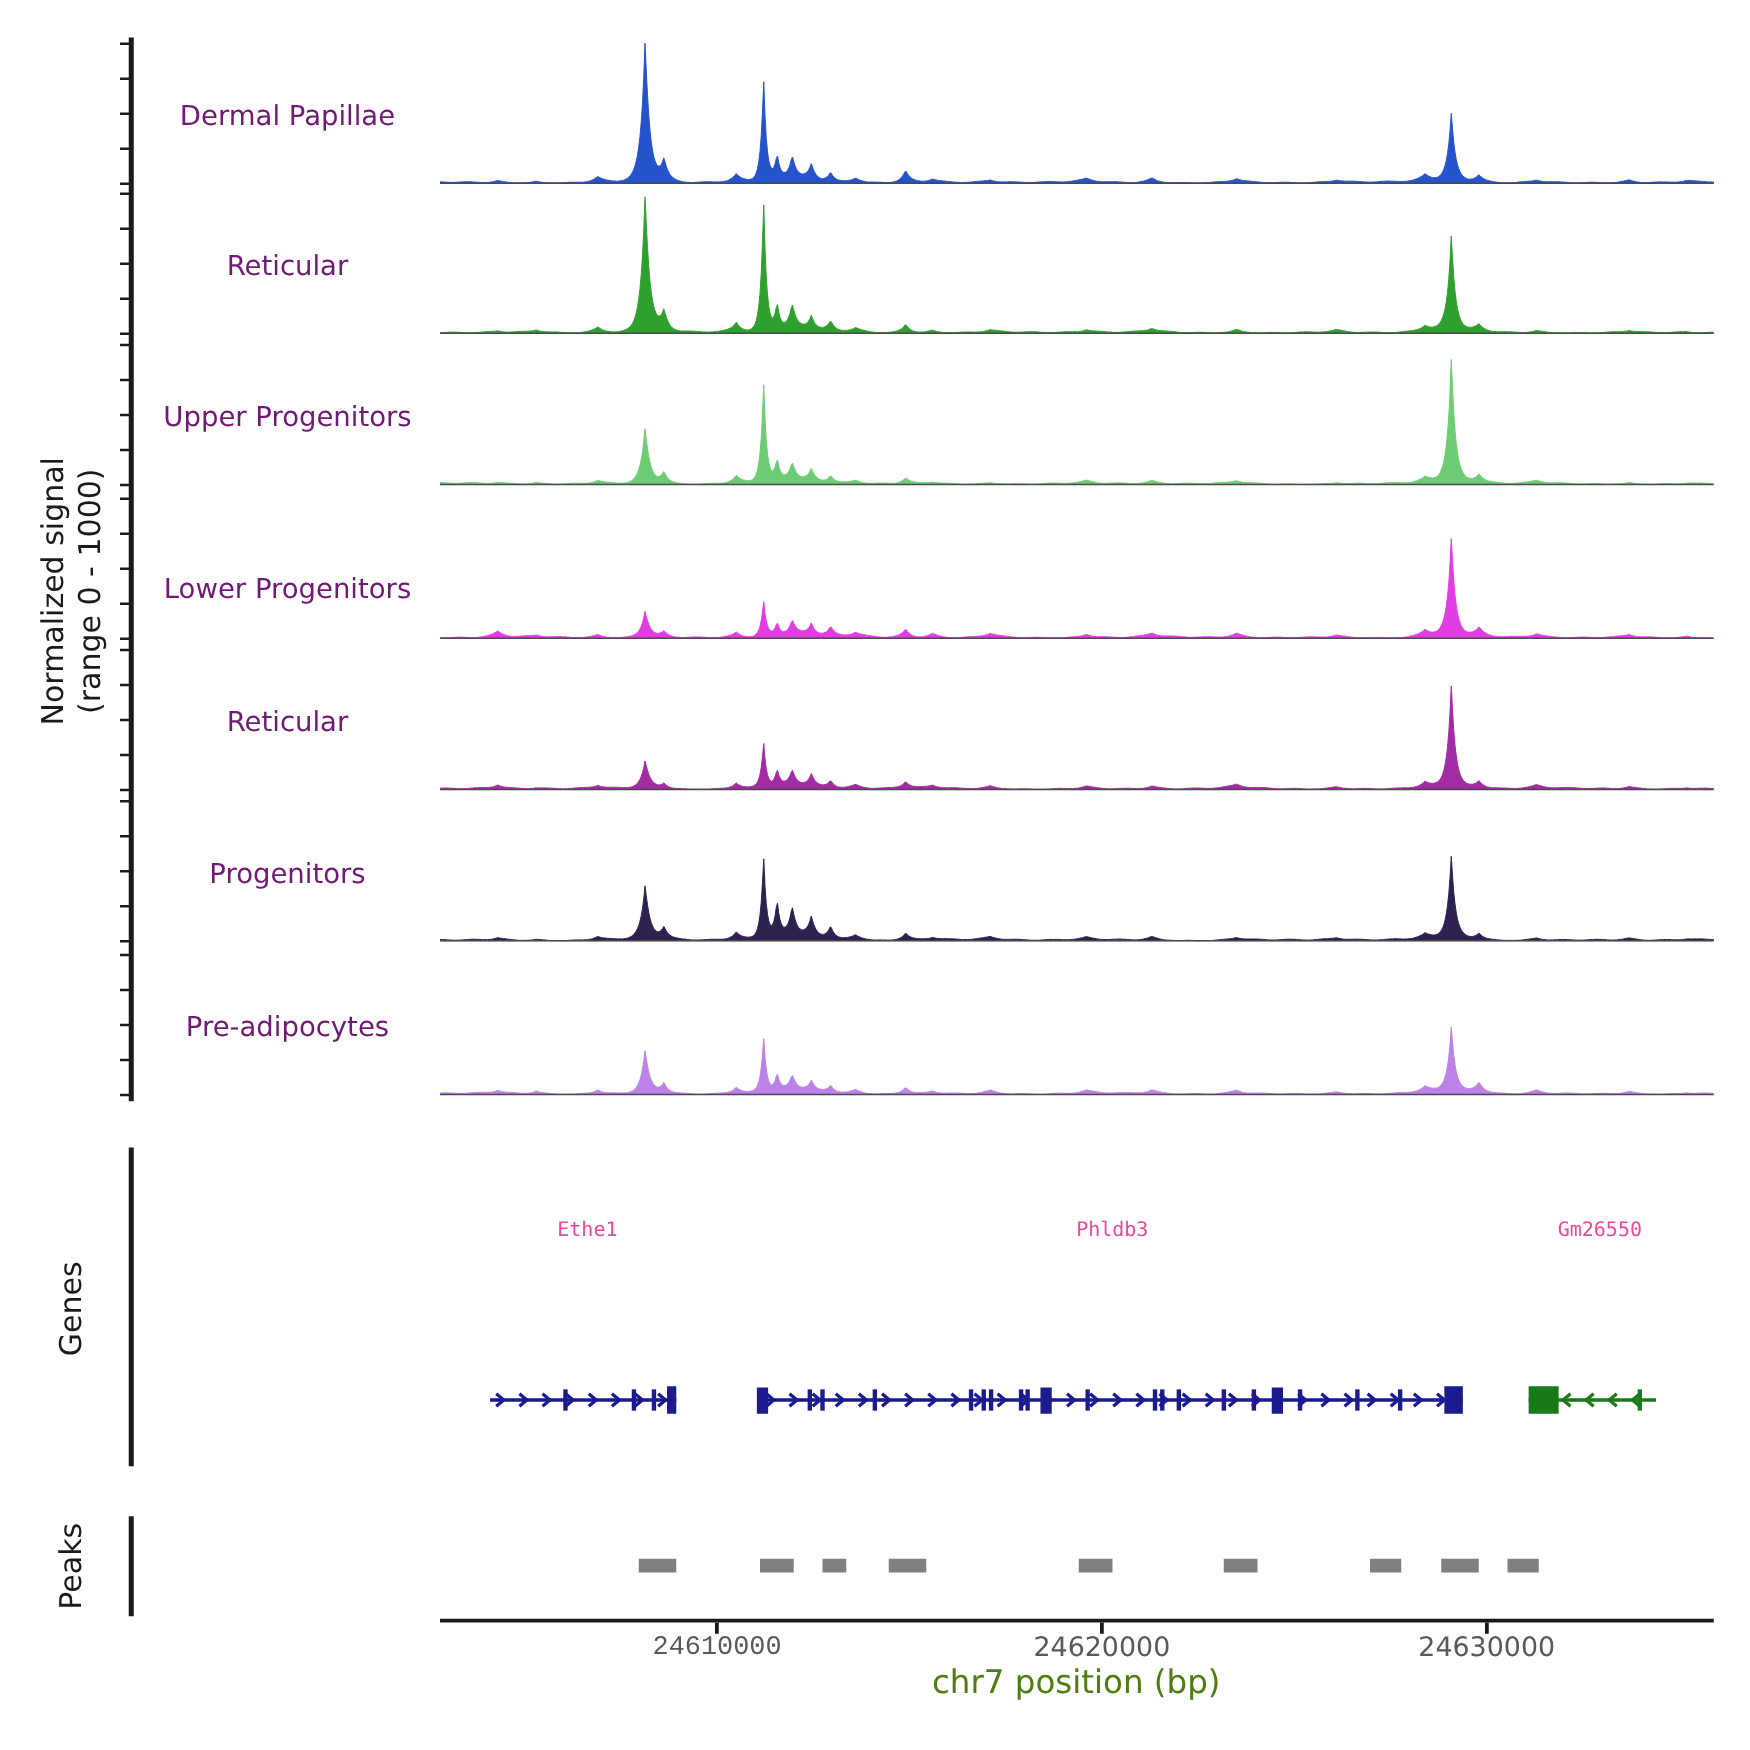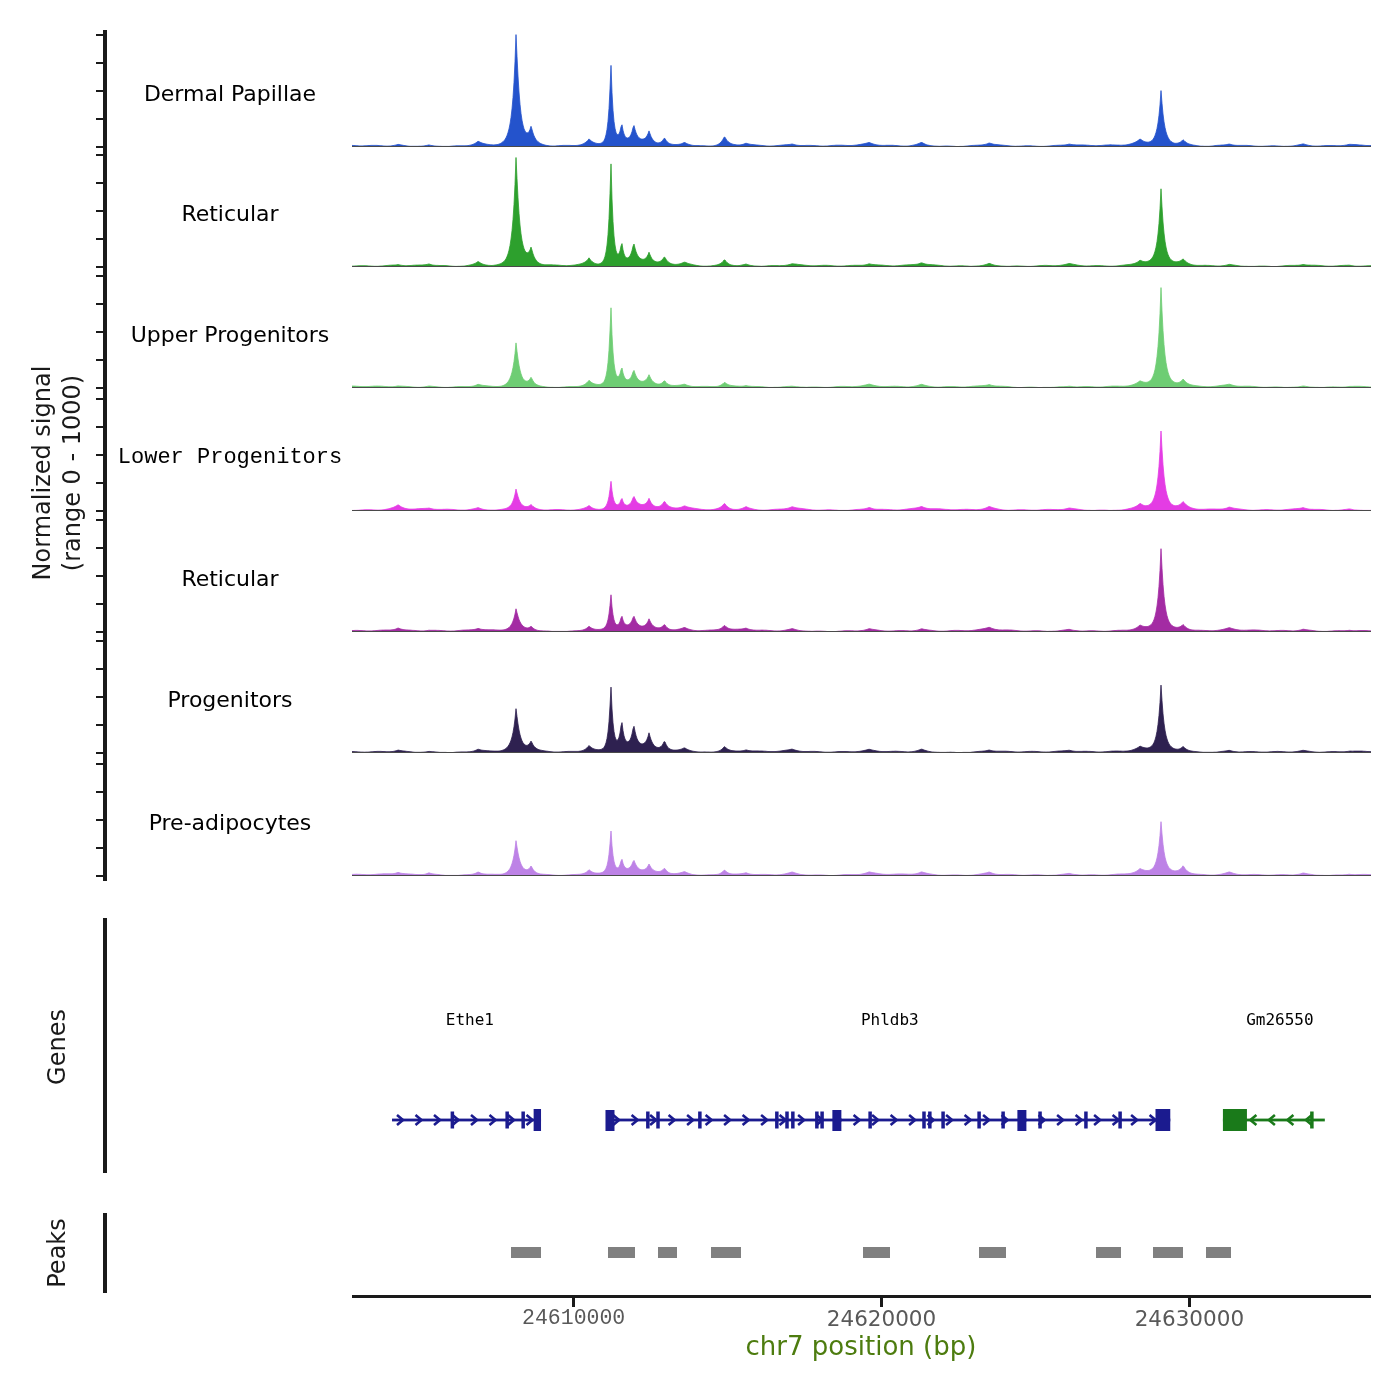--- a/index.html
+++ b/index.html
@@ -3,27 +3,27 @@
 <meta charset="utf-8">
 <style>
   html,body{margin:0;padding:0;background:#ffffff;}
   .fig{position:relative;width:1400px;height:1400px;background:#ffffff;overflow:hidden;
        font-family:"DejaVu Sans","Liberation Sans",sans-serif;}
   .vline{position:absolute;background:#1a1a1a;width:3.5px;left:103px;}
   .rot-label{position:absolute;left:-93px;width:300px;text-align:center;
              transform:rotate(-90deg);color:#1a1a1a;line-height:1.25;}
   .ylab{font-size:24px;}
   .track-label{position:absolute;left:110px;width:240px;text-align:center;
-               font-size:22px;color:#000000;}
+               font-size:22px;color:#701a75;}
   .ytick{position:absolute;width:8px;height:2.4px;background:#1a1a1a;left:96px;}
   .track-svg{position:absolute;left:352px;width:1019px;height:115px;}
   #genes-svg{position:absolute;left:352px;top:1100px;width:1019px;height:44px;}
-  .gene-label{position:absolute;width:220px;text-align:center;top:1010px;
+  .gene-label{position:absolute;width:220px;text-align:center;top:974px;
               font-family:"DejaVu Sans Mono","Liberation Mono",monospace;
-              font-size:16px;color:#000000;}
+              font-size:16px;color:#ec4899;}
   .peak-box{position:absolute;top:1247px;height:11px;background:#808080;}
   .xaxis-line{position:absolute;left:352px;top:1295px;width:1019px;height:3px;background:#1a1a1a;}
   .xtick{position:absolute;top:1298px;width:2.6px;height:9px;background:#1a1a1a;}
   .xtick-label{position:absolute;top:1306px;width:180px;text-align:center;
                font-size:21.5px;color:#595959;}
   .xaxis-title{position:absolute;left:661px;top:1331px;width:400px;text-align:center;
                font-size:26px;color:#4d7c0f;}
 </style>
 </head>
 <body>
@@ -70,21 +70,21 @@
     </div>
   <div class="rot-label ylab" style="top:443px;">
     <div>Normalized signal</div>
     <div>(range 0 - 1000)</div>
   </div>
 
   <div id="track-labels">
       <div class="track-label" style="top: 81px;">Dermal Papillae</div>
       <div class="track-label" style="top: 201px;">Reticular</div>
       <div class="track-label" style="top: 322px;">Upper Progenitors</div>
-      <div class="track-label" style="top: 445px; font-family: Liberation Mono, monospace;">Lower Progenitors</div>
+      <div class="track-label" style="top: 459px;">Lower Progenitors</div>
       <div class="track-label" style="top: 566px;">Reticular</div>
       <div class="track-label" style="top: 687px;">Progenitors</div>
       <div class="track-label" style="top: 810px;">Pre-adipocytes</div>
     </div>
   <div id="track-plots">
       <svg viewBox="0 0 1019 115" class="track-svg" style="top: 33px;">
         <path d="M0,113.5 L0,112.4 L1,112.5 L2,112.5 L3,112.6 L4,112.7 L5,112.7 L6,112.8 L7,112.9 L8,112.9 L9,112.9 L10,112.9 L11,112.9 L12,112.8 L13,112.8 L14,112.7 L15,112.7 L16,112.6 L17,112.5 L18,112.5 L19,112.4 L20,112.4 L21,112.4 L22,112.4 L23,112.4 L24,112.4 L25,112.4 L26,112.5 L27,112.6 L28,112.7 L29,112.7 L30,112.8 L31,112.9 L32,113.0 L33,113.0 L34,113.1 L35,113.1 L36,113.1 L37,113.0 L38,113.0 L39,112.9 L40,112.7 L41,112.6 L42,112.4 L43,112.2 L44,112.0 L45,111.7 L46,111.4 L47,111.5 L48,111.7 L49,111.9 L50,112.1 L51,112.3 L52,112.5 L53,112.6 L54,112.8 L55,112.9 L56,113.1 L57,113.2 L58,113.3 L59,113.3 L60,113.3 L61,113.3 L62,113.3 L63,113.3 L64,113.3 L65,113.3 L66,113.3 L67,113.2 L68,113.2 L69,113.2 L70,113.1 L71,113.0 L72,112.9 L73,112.7 L74,112.5 L75,112.4 L76,112.1 L77,111.9 L78,112.2 L79,112.4 L80,112.6 L81,112.7 L82,112.9 L83,113.0 L84,113.1 L85,113.2 L86,113.2 L87,113.3 L88,113.3 L89,113.3 L90,113.4 L91,113.4 L92,113.4 L93,113.4 L94,113.4 L95,113.4 L96,113.4 L97,113.4 L98,113.3 L99,113.2 L100,113.1 L101,113.0 L102,112.9 L103,112.9 L104,112.8 L105,112.8 L106,112.8 L107,112.8 L108,112.8 L109,112.8 L110,112.8 L111,112.8 L112,112.8 L113,112.8 L114,112.7 L115,112.7 L116,112.6 L117,112.4 L118,112.2 L119,112.0 L120,111.7 L121,111.3 L122,110.9 L123,110.4 L124,109.8 L125,109.1 L126,108.3 L127,108.6 L128,109.2 L129,109.6 L130,110.0 L131,110.3 L132,110.6 L133,110.8 L134,111.1 L135,111.2 L136,111.4 L137,111.5 L138,111.7 L139,111.8 L140,111.8 L141,111.9 L142,111.9 L143,111.8 L144,111.7 L145,111.6 L146,111.4 L147,111.1 L148,110.7 L149,110.2 L150,109.5 L151,108.7 L152,107.7 L153,106.4 L154,104.7 L155,102.5 L156,99.6 L157,95.9 L158,91.0 L159,84.5 L160,75.9 L161,64.5 L162,49.2 L163,28.8 L164,1.6 L165,23.3 L166,43.1 L167,59.0 L168,71.2 L169,80.4 L170,87.2 L171,92.1 L172,95.7 L173,98.0 L174,99.5 L175,100.0 L176,99.7 L177,98.6 L178,96.5 L179,93.3 L180,96.4 L181,100.0 L182,102.7 L183,104.8 L184,106.5 L185,107.7 L186,108.7 L187,109.5 L188,110.2 L189,110.7 L190,111.1 L191,111.5 L192,111.8 L193,112.1 L194,112.3 L195,112.5 L196,112.6 L197,112.8 L198,112.9 L199,112.9 L200,113.0 L201,113.0 L202,113.0 L203,113.0 L204,112.9 L205,112.8 L206,112.8 L207,112.7 L208,112.6 L209,112.6 L210,112.5 L211,112.4 L212,112.4 L213,112.4 L214,112.4 L215,112.4 L216,112.4 L217,112.4 L218,112.4 L219,112.5 L220,112.5 L221,112.5 L222,112.5 L223,112.5 L224,112.5 L225,112.4 L226,112.3 L227,112.1 L228,111.9 L229,111.7 L230,111.3 L231,110.9 L232,110.4 L233,109.8 L234,109.1 L235,108.2 L236,107.2 L237,105.9 L238,106.9 L239,107.8 L240,108.5 L241,109.1 L242,109.5 L243,109.9 L244,110.2 L245,110.4 L246,110.6 L247,110.6 L248,110.5 L249,110.2 L250,109.7 L251,108.9 L252,107.5 L253,105.3 L254,101.8 L255,96.4 L256,88.2 L257,75.5 L258,55.9 L259,32.4 L260,59.7 L261,77.2 L262,88.4 L263,95.3 L264,99.4 L265,101.4 L266,101.8 L267,100.9 L268,98.3 L269,93.9 L270,91.8 L271,97.3 L272,100.9 L273,103.2 L274,104.4 L275,105.0 L276,105.0 L277,104.4 L278,103.3 L279,101.4 L280,98.7 L281,94.7 L282,92.6 L283,96.4 L284,99.5 L285,101.9 L286,103.6 L287,104.7 L288,105.5 L289,106.0 L290,106.1 L291,106.1 L292,105.8 L293,105.2 L294,104.2 L295,102.7 L296,100.7 L297,97.9 L298,100.7 L299,103.4 L300,105.3 L301,106.8 L302,108.0 L303,108.8 L304,109.4 L305,109.8 L306,109.9 L307,109.8 L308,109.5 L309,109.0 L310,108.2 L311,107.0 L312,105.4 L313,105.5 L314,107.3 L315,108.6 L316,109.5 L317,110.2 L318,110.7 L319,111.0 L320,111.2 L321,111.4 L322,111.5 L323,111.5 L324,111.5 L325,111.5 L326,111.4 L327,111.3 L328,111.1 L329,110.9 L330,110.5 L331,110.1 L332,109.6 L333,109.6 L334,110.2 L335,110.7 L336,111.1 L337,111.4 L338,111.7 L339,112.0 L340,112.2 L341,112.4 L342,112.5 L343,112.6 L344,112.6 L345,112.6 L346,112.6 L347,112.6 L348,112.7 L349,112.7 L350,112.7 L351,112.7 L352,112.8 L353,112.8 L354,112.9 L355,112.9 L356,113.0 L357,113.0 L358,113.0 L359,113.0 L360,112.9 L361,112.9 L362,112.7 L363,112.5 L364,112.2 L365,111.9 L366,111.4 L367,110.8 L368,110.0 L369,109.1 L370,107.8 L371,106.3 L372,104.3 L373,104.2 L374,106.0 L375,107.4 L376,108.5 L377,109.3 L378,110.0 L379,110.5 L380,110.9 L381,111.2 L382,111.5 L383,111.6 L384,111.8 L385,111.9 L386,111.9 L387,111.9 L388,111.9 L389,111.7 L390,111.6 L391,111.3 L392,111.0 L393,110.6 L394,110.2 L395,110.5 L396,110.8 L397,111.0 L398,111.2 L399,111.4 L400,111.5 L401,111.6 L402,111.7 L403,111.8 L404,111.9 L405,112.0 L406,112.1 L407,112.2 L408,112.3 L409,112.4 L410,112.5 L411,112.6 L412,112.7 L413,112.8 L414,112.9 L415,113.0 L416,113.0 L417,113.1 L418,113.1 L419,113.0 L420,113.0 L421,112.9 L422,112.9 L423,112.8 L424,112.7 L425,112.6 L426,112.5 L427,112.4 L428,112.3 L429,112.2 L430,112.1 L431,112.0 L432,111.9 L433,111.8 L434,111.7 L435,111.7 L436,111.6 L437,111.5 L438,111.4 L439,111.2 L440,111.0 L441,111.2 L442,111.5 L443,111.8 L444,112.0 L445,112.2 L446,112.3 L447,112.4 L448,112.5 L449,112.5 L450,112.5 L451,112.5 L452,112.5 L453,112.5 L454,112.4 L455,112.4 L456,112.4 L457,112.4 L458,112.4 L459,112.4 L460,112.5 L461,112.5 L462,112.6 L463,112.6 L464,112.7 L465,112.8 L466,112.8 L467,112.9 L468,113.0 L469,113.0 L470,113.1 L471,113.1 L472,113.1 L473,113.0 L474,113.0 L475,113.0 L476,112.9 L477,112.8 L478,112.7 L479,112.6 L480,112.5 L481,112.4 L482,112.4 L483,112.3 L484,112.2 L485,112.2 L486,112.2 L487,112.2 L488,112.2 L489,112.2 L490,112.2 L491,112.3 L492,112.3 L493,112.4 L494,112.4 L495,112.5 L496,112.5 L497,112.5 L498,112.5 L499,112.5 L500,112.5 L501,112.4 L502,112.3 L503,112.2 L504,112.1 L505,112.0 L506,111.8 L507,111.6 L508,111.5 L509,111.3 L510,111.1 L511,110.9 L512,110.7 L513,110.5 L514,110.3 L515,110.0 L516,109.8 L517,109.4 L518,109.8 L519,110.2 L520,110.6 L521,110.9 L522,111.2 L523,111.5 L524,111.7 L525,111.9 L526,112.0 L527,112.2 L528,112.3 L529,112.3 L530,112.4 L531,112.4 L532,112.4 L533,112.4 L534,112.3 L535,112.3 L536,112.3 L537,112.3 L538,112.3 L539,112.3 L540,112.3 L541,112.3 L542,112.4 L543,112.5 L544,112.5 L545,112.6 L546,112.7 L547,112.8 L548,112.9 L549,113.0 L550,113.0 L551,113.1 L552,113.1 L553,113.1 L554,113.1 L555,113.1 L556,113.0 L557,112.9 L558,112.8 L559,112.6 L560,112.4 L561,112.2 L562,112.0 L563,111.8 L564,111.5 L565,111.2 L566,110.8 L567,110.4 L568,110.0 L569,109.5 L570,109.5 L571,110.1 L572,110.6 L573,111.1 L574,111.5 L575,111.9 L576,112.1 L577,112.3 L578,112.5 L579,112.7 L580,112.8 L581,112.9 L582,113.0 L583,113.1 L584,113.1 L585,113.2 L586,113.2 L587,113.3 L588,113.3 L589,113.2 L590,113.2 L591,113.1 L592,113.1 L593,113.0 L594,113.0 L595,113.0 L596,113.0 L597,113.1 L598,113.1 L599,113.2 L600,113.2 L601,113.3 L602,113.3 L603,113.4 L604,113.5 L605,113.5 L606,113.5 L607,113.5 L608,113.4 L609,113.4 L610,113.4 L611,113.4 L612,113.3 L613,113.2 L614,113.1 L615,113.0 L616,112.9 L617,112.8 L618,112.7 L619,112.6 L620,112.5 L621,112.4 L622,112.4 L623,112.3 L624,112.3 L625,112.2 L626,112.2 L627,112.1 L628,112.1 L629,112.0 L630,111.9 L631,111.8 L632,111.6 L633,111.4 L634,111.2 L635,110.9 L636,110.5 L637,110.0 L638,110.2 L639,110.5 L640,110.8 L641,111.1 L642,111.3 L643,111.4 L644,111.5 L645,111.6 L646,111.7 L647,111.8 L648,111.9 L649,112.0 L650,112.1 L651,112.2 L652,112.3 L653,112.4 L654,112.5 L655,112.6 L656,112.7 L657,112.8 L658,112.9 L659,113.0 L660,113.1 L661,113.2 L662,113.2 L663,113.3 L664,113.3 L665,113.2 L666,113.2 L667,113.2 L668,113.1 L669,113.1 L670,113.0 L671,112.9 L672,112.9 L673,112.8 L674,112.8 L675,112.8 L676,112.8 L677,112.8 L678,112.8 L679,112.8 L680,112.9 L681,113.0 L682,113.0 L683,113.1 L684,113.2 L685,113.3 L686,113.3 L687,113.4 L688,113.4 L689,113.4 L690,113.4 L691,113.4 L692,113.4 L693,113.3 L694,113.3 L695,113.2 L696,113.1 L697,113.0 L698,112.9 L699,112.8 L700,112.7 L701,112.6 L702,112.5 L703,112.4 L704,112.4 L705,112.3 L706,112.3 L707,112.2 L708,112.2 L709,112.2 L710,112.1 L711,112.1 L712,112.0 L713,111.9 L714,111.8 L715,111.6 L716,111.4 L717,111.1 L718,111.2 L719,111.4 L720,111.6 L721,111.7 L722,111.8 L723,111.8 L724,111.9 L725,111.9 L726,111.9 L727,111.9 L728,111.9 L729,111.9 L730,111.9 L731,111.9 L732,112.0 L733,112.0 L734,112.1 L735,112.2 L736,112.2 L737,112.3 L738,112.4 L739,112.5 L740,112.5 L741,112.6 L742,112.6 L743,112.7 L744,112.7 L745,112.7 L746,112.6 L747,112.6 L748,112.5 L749,112.5 L750,112.4 L751,112.3 L752,112.2 L753,112.1 L754,112.0 L755,112.0 L756,111.9 L757,111.9 L758,111.8 L759,111.8 L760,111.9 L761,111.9 L762,111.9 L763,112.0 L764,112.0 L765,112.1 L766,112.1 L767,112.1 L768,112.2 L769,112.2 L770,112.2 L771,112.1 L772,112.1 L773,112.0 L774,111.9 L775,111.7 L776,111.5 L777,111.3 L778,111.1 L779,110.8 L780,110.5 L781,110.1 L782,109.7 L783,109.3 L784,108.8 L785,108.2 L786,107.6 L787,106.8 L788,106.0 L789,106.6 L790,107.3 L791,107.9 L792,108.4 L793,108.8 L794,109.0 L795,109.1 L796,109.2 L797,109.0 L798,108.7 L799,108.2 L800,107.4 L801,106.3 L802,104.7 L803,102.5 L804,99.5 L805,95.5 L806,89.9 L807,82.3 L808,71.9 L809,57.6 L810,70.2 L811,80.9 L812,88.8 L813,94.5 L814,98.8 L815,101.9 L816,104.3 L817,106.1 L818,107.4 L819,108.4 L820,109.1 L821,109.7 L822,110.1 L823,110.3 L824,110.3 L825,110.2 L826,110.1 L827,109.7 L828,109.3 L829,108.7 L830,107.8 L831,106.8 L832,107.5 L833,108.5 L834,109.3 L835,110.0 L836,110.5 L837,110.9 L838,111.2 L839,111.5 L840,111.8 L841,112.0 L842,112.2 L843,112.3 L844,112.5 L845,112.7 L846,112.8 L847,112.9 L848,113.1 L849,113.2 L850,113.2 L851,113.2 L852,113.3 L853,113.3 L854,113.3 L855,113.3 L856,113.3 L857,113.3 L858,113.2 L859,113.1 L860,113.0 L861,112.9 L862,112.8 L863,112.6 L864,112.5 L865,112.4 L866,112.3 L867,112.3 L868,112.2 L869,112.1 L870,112.0 L871,112.0 L872,111.9 L873,111.8 L874,111.7 L875,111.5 L876,111.3 L877,111.1 L878,111.2 L879,111.5 L880,111.8 L881,112.0 L882,112.1 L883,112.3 L884,112.3 L885,112.4 L886,112.4 L887,112.4 L888,112.4 L889,112.4 L890,112.4 L891,112.4 L892,112.4 L893,112.4 L894,112.4 L895,112.4 L896,112.5 L897,112.6 L898,112.6 L899,112.7 L900,112.8 L901,112.9 L902,113.0 L903,113.1 L904,113.2 L905,113.2 L906,113.3 L907,113.3 L908,113.3 L909,113.3 L910,113.3 L911,113.3 L912,113.2 L913,113.2 L914,113.1 L915,113.1 L916,113.0 L917,112.9 L918,112.9 L919,112.8 L920,112.8 L921,112.8 L922,112.8 L923,112.8 L924,112.9 L925,112.9 L926,113.0 L927,113.1 L928,113.1 L929,113.2 L930,113.3 L931,113.3 L932,113.4 L933,113.3 L934,113.3 L935,113.3 L936,113.3 L937,113.2 L938,113.2 L939,113.1 L940,113.0 L941,112.9 L942,112.8 L943,112.6 L944,112.4 L945,112.2 L946,112.0 L947,111.8 L948,111.6 L949,111.4 L950,111.1 L951,110.9 L952,111.0 L953,111.4 L954,111.7 L955,111.9 L956,112.2 L957,112.4 L958,112.6 L959,112.7 L960,112.9 L961,113.0 L962,113.0 L963,113.1 L964,113.1 L965,113.1 L966,113.1 L967,113.0 L968,113.0 L969,112.9 L970,112.8 L971,112.8 L972,112.7 L973,112.6 L974,112.6 L975,112.5 L976,112.5 L977,112.5 L978,112.5 L979,112.5 L980,112.5 L981,112.6 L982,112.6 L983,112.6 L984,112.7 L985,112.7 L986,112.7 L987,112.7 L988,112.7 L989,112.7 L990,112.6 L991,112.5 L992,112.4 L993,112.2 L994,112.1 L995,111.9 L996,111.6 L997,111.4 L998,111.3 L999,111.4 L1000,111.4 L1001,111.5 L1002,111.5 L1003,111.6 L1004,111.6 L1005,111.7 L1006,111.8 L1007,111.9 L1008,112.0 L1009,112.0 L1010,112.1 L1011,112.2 L1012,112.3 L1013,112.4 L1014,112.5 L1015,112.5 L1016,112.5 L1017,112.6 L1018,112.6 L1019,112.5 L1019,113.5 Z" fill="#2453cc" stroke="#2453cc" stroke-width="0.8"></path>
         <line x1="0" y1="113.5" x2="1019" y2="113.5" stroke="#4a4a4a" stroke-width="1.2"></line>
       </svg>
       <svg viewBox="0 0 1019 115" class="track-svg" style="top: 153px;">

